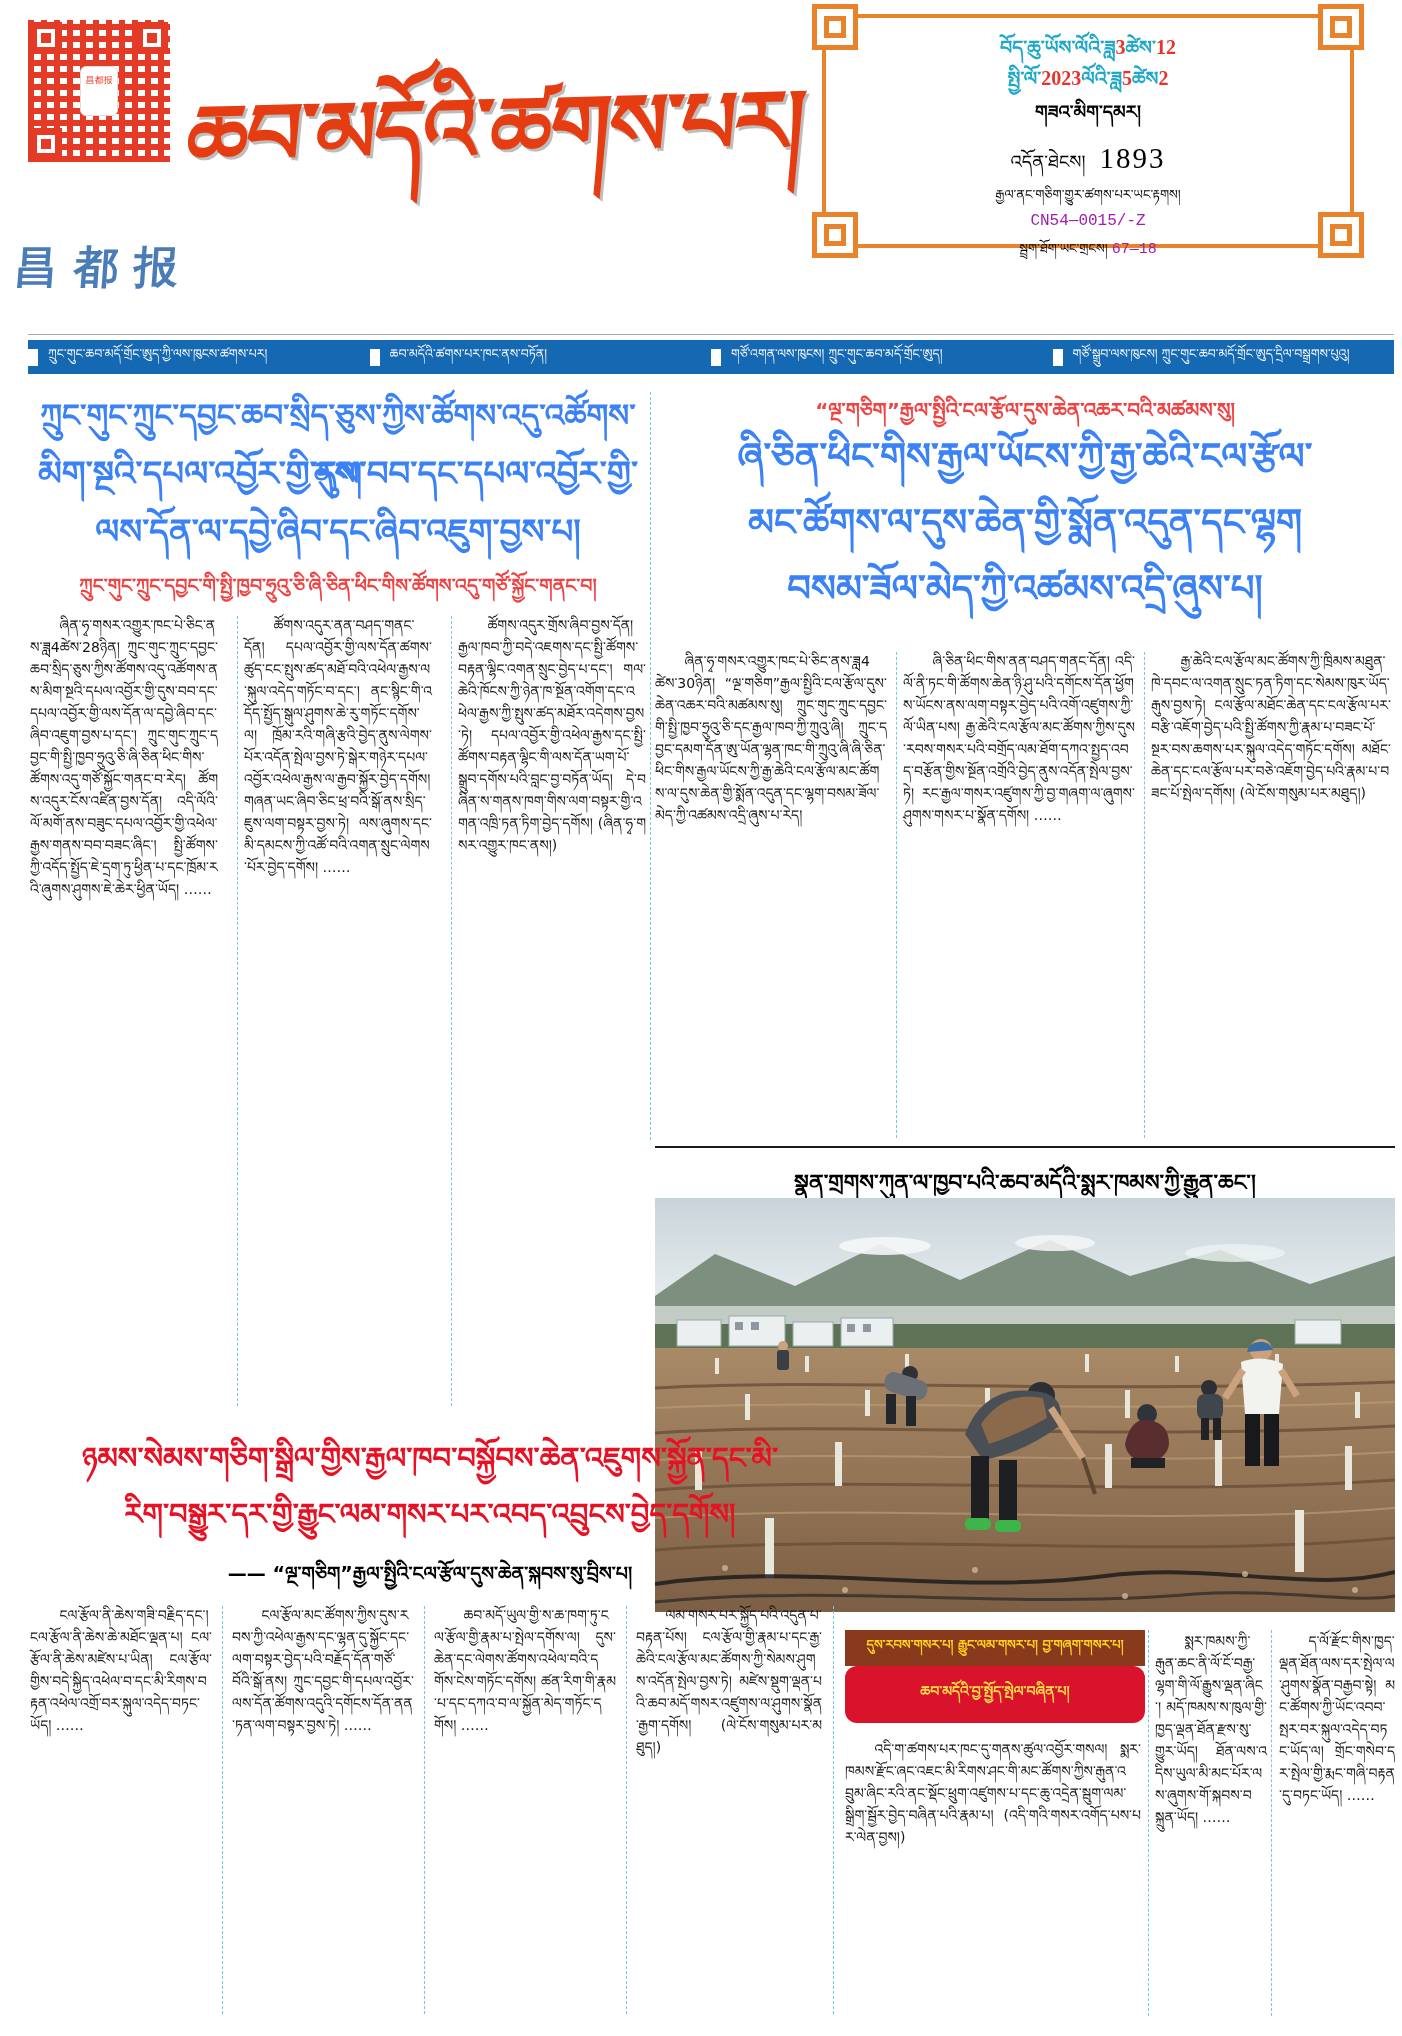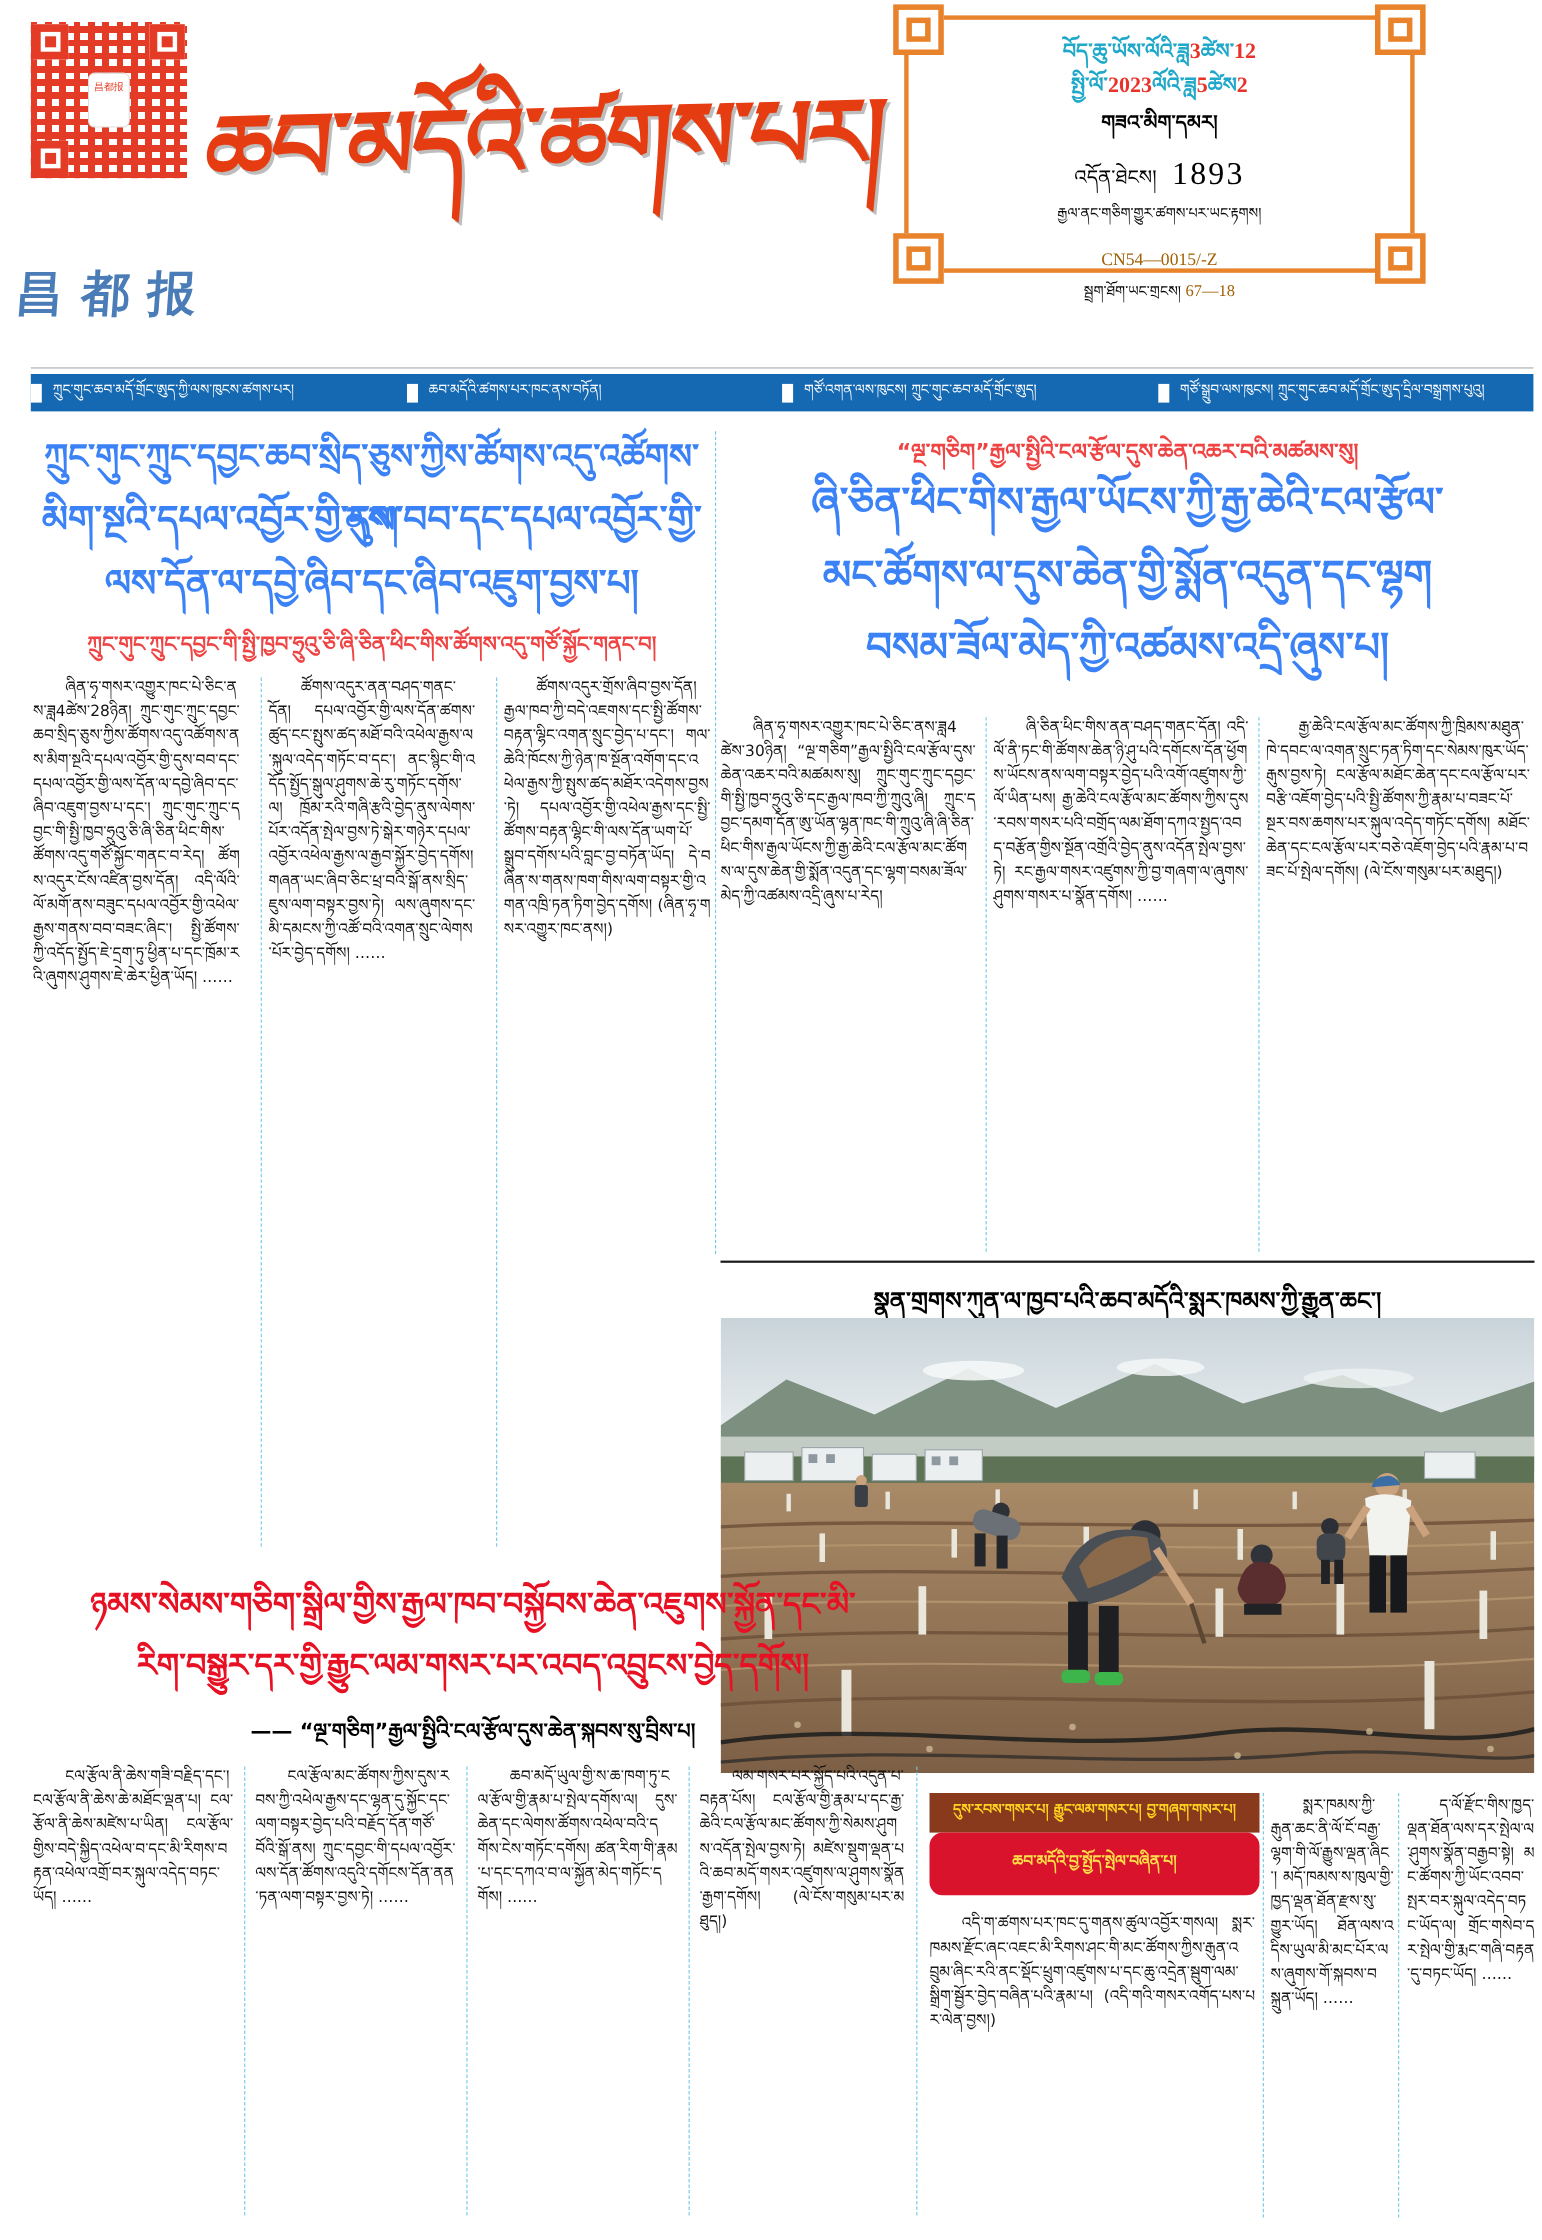--- a/index.html
+++ b/index.html
@@ -16,33 +16,33 @@
   .finder::after{content:"";position:absolute;left:4px;top:4px;width:10px;height:10px;background:#e33b25;}
   .f1{left:2px;top:2px}.f2{right:2px;top:2px}.f3{left:2px;bottom:2px}
   .qr-chip{position:absolute;left:52px;top:46px;width:38px;height:50px;background:#fff;border-radius:6px;
            border:1px solid #ddd;text-align:center;font-size:9px;color:#e33b25;line-height:1.2;padding-top:8px;box-sizing:border-box;}
   .masthead{left:188px;top:38px;width:660px;height:180px;font-size:86px;font-weight:bold;color:#e63c12;
             white-space:nowrap;letter-spacing:-2px;transform:skewX(-7deg) rotate(-1.5deg);
             text-shadow:3px 3px 0 #bdbdbd;line-height:180px;}
   .cn-title{left:14px;top:238px;width:300px;font-size:44px;font-weight:bold;color:#4a7cb8;
             letter-spacing:16px;transform:skewX(-4deg);}
   
-  .infobox{left:822px;top:14px;width:464px;height:234px;border:4px solid #e8832c;box-sizing:border-box;
+  .infobox{left:822px;top:14px;width:532px;height:234px;border:4px solid #e8832c;box-sizing:border-box;
            display:flex;flex-direction:column;align-items:center;padding-top:14px;background:#fff;}
   .knot{position:absolute;width:46px;height:46px;background:#fff;border:5px solid #e8832c;box-sizing:border-box;}
   .knot::after{content:"";position:absolute;left:7px;top:7px;width:22px;height:22px;border:5px solid #e8832c;box-sizing:border-box;}
   .k1{left:-14px;top:-14px}.k2{right:-14px;top:-14px}.k3{left:-14px;bottom:-14px}.k4{right:-14px;bottom:-14px}
   .ib-line{line-height:1.55;text-align:center;}
   .ib-teal{color:#1fa8c9;font-size:19px;font-weight:bold;}
   .ib-num{color:#e8322a;font-family:"Liberation Serif",serif;font-size:20px;font-weight:bold;}
   .ib-week{color:#000;font-size:18px;font-weight:bold;margin-top:4px;}
   .ib-issue{font-size:18px;margin-top:10px;color:#000;}
   .ib-issue-no{font-family:"Liberation Serif",serif;font-size:29px;letter-spacing:2px;margin-left:14px;}
   .ib-small{font-size:13px;margin-top:4px;color:#000;}
-  .ib-cn{font-family:Liberation Serif, serif;font-size:16px;margin-top:20px;color:#a16207;}
+  .ib-cn{font-family:Liberation Mono, monospace;font-size:16px;margin-top:4px;color:#a21caf;}
   
   .rule-top{left:28px;top:334px;width:1366px;height:1px;background:#a9a9a9;}
   .nav{left:28px;top:340px;width:1366px;height:34px;background:#1568b2;display:flex;align-items:center;}
   .nav-item{flex:1;display:flex;align-items:center;padding-left:0;}
   .nav-bullet{width:10px;height:17px;background:#fff;margin-right:10px;flex:none;}
   .nav-label{color:#fff;font-size:12.5px;white-space:nowrap;overflow:hidden;}
   
   .hl{font-weight:bold;color:#3b82f6;text-align:center;}
   .lt-h{left:30px;width:616px;font-size:31px;line-height:58px;}
   .red{color:#ef4444;}

